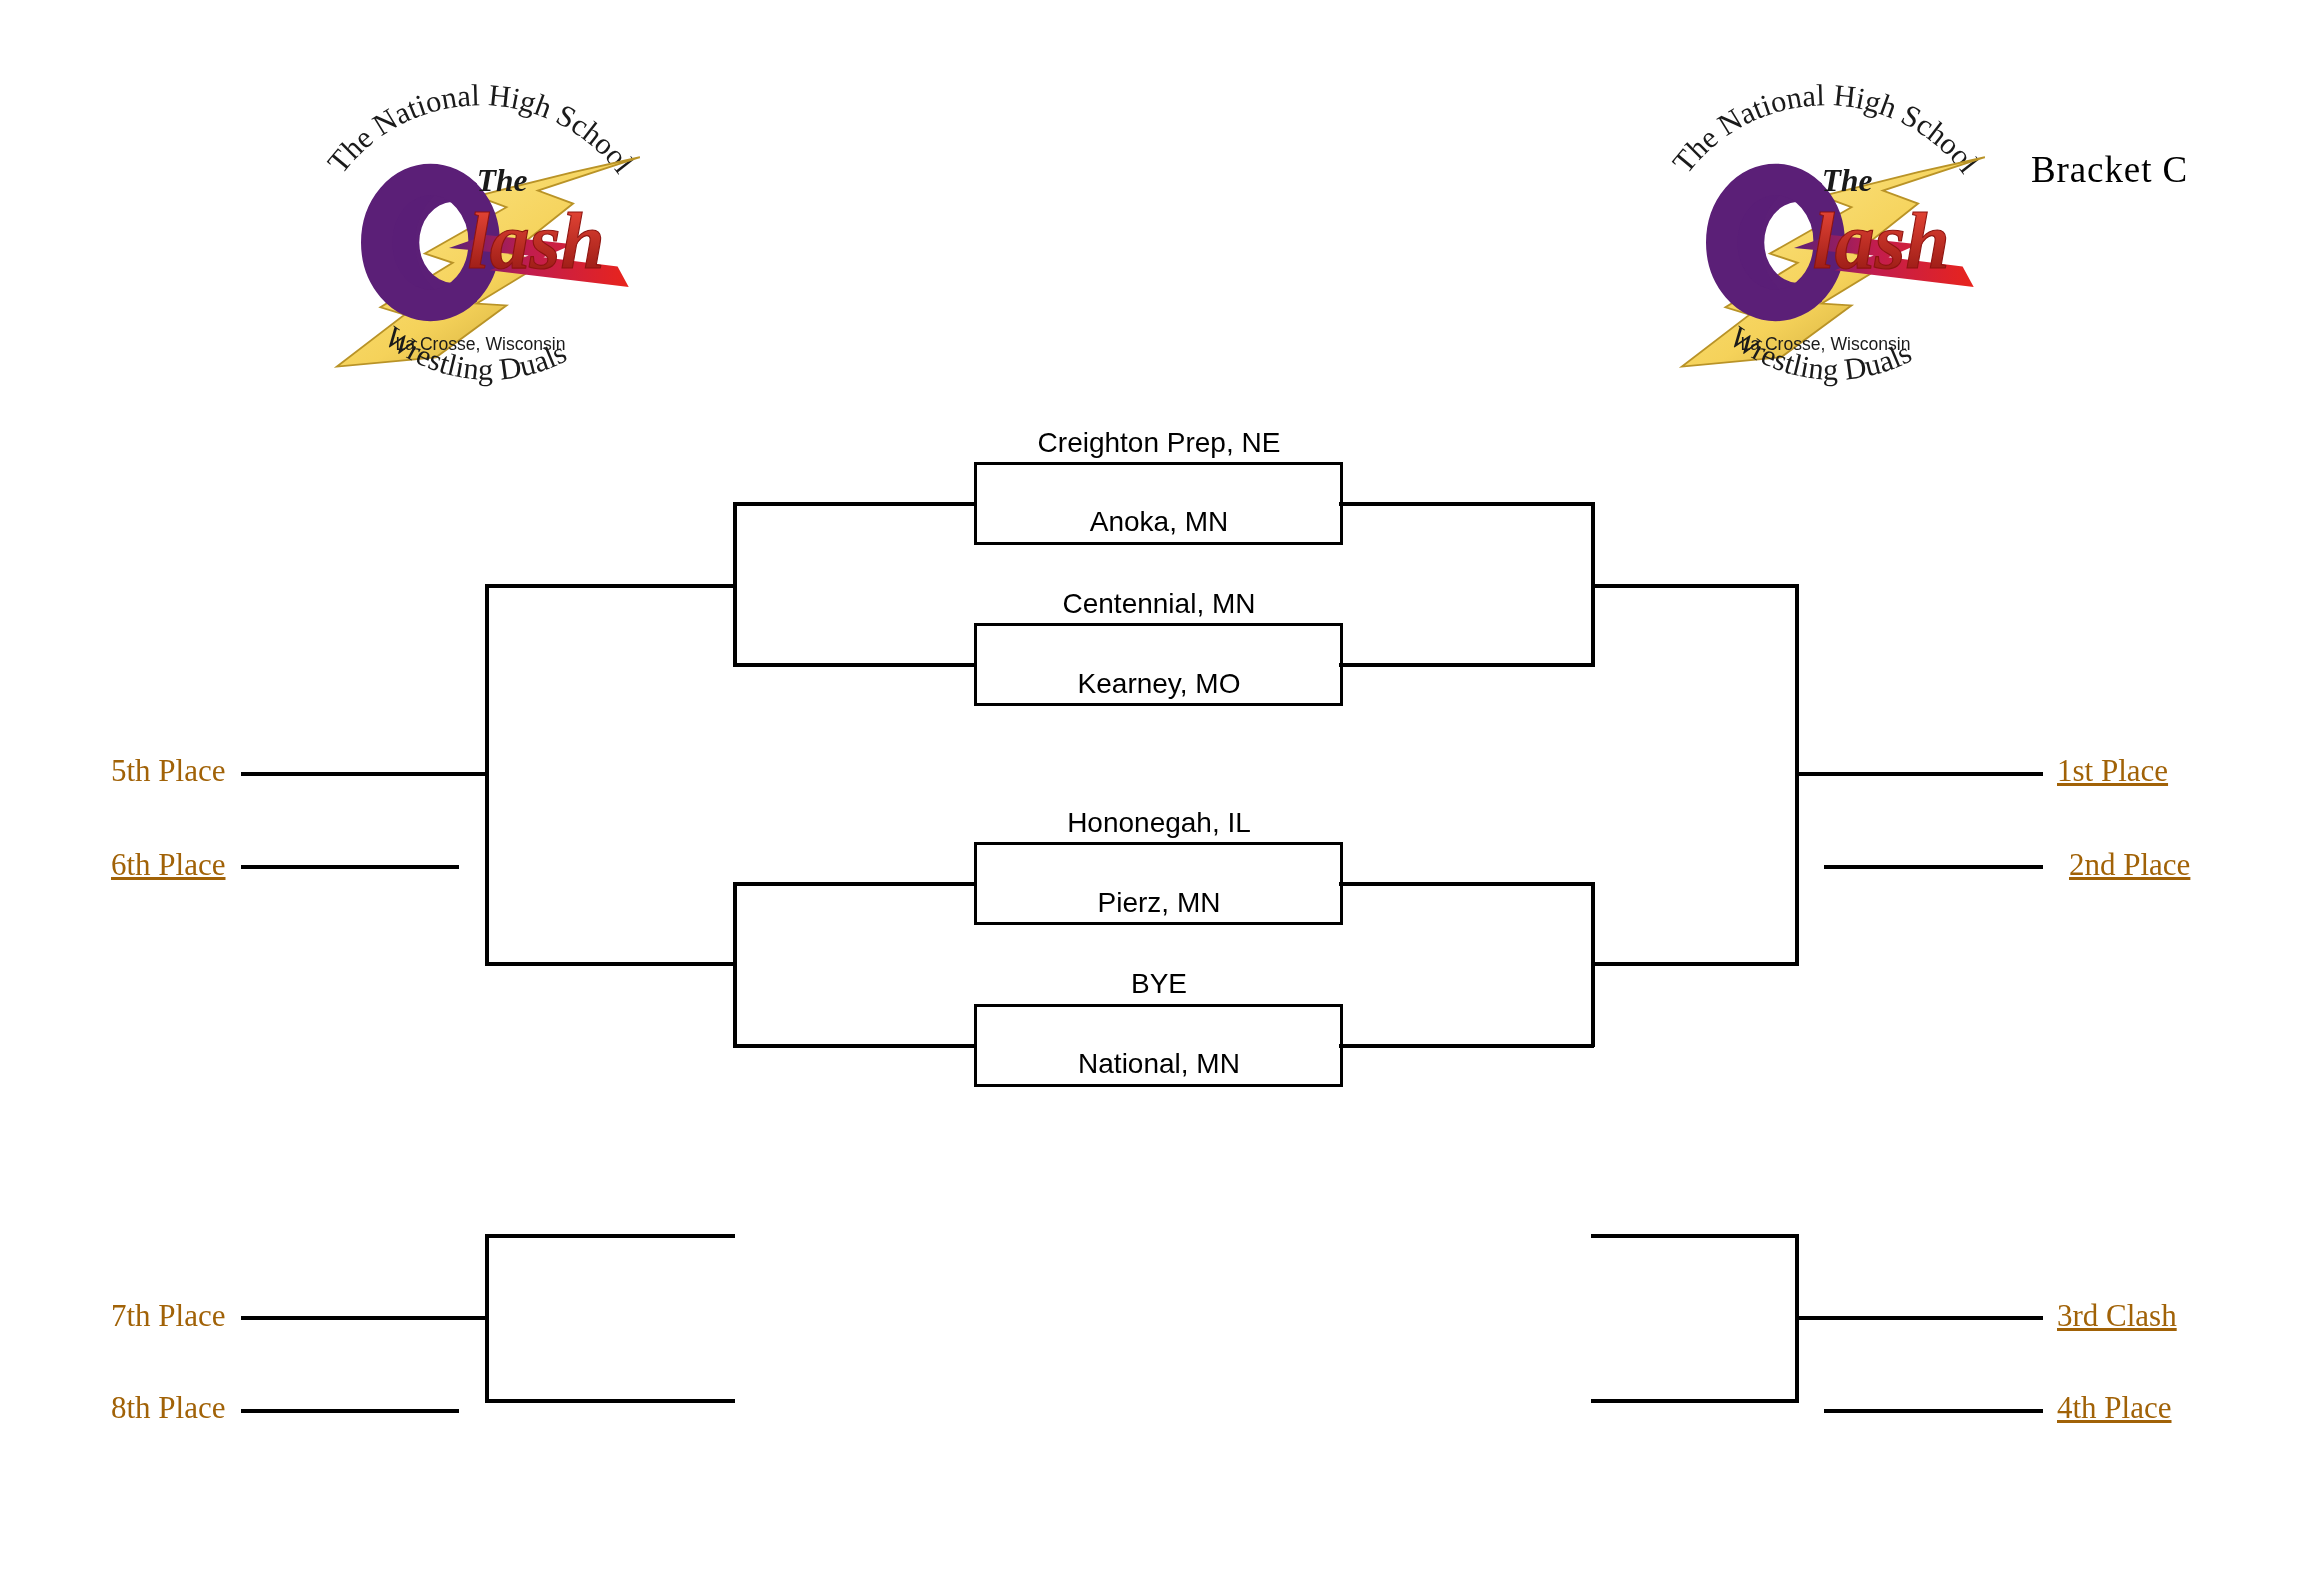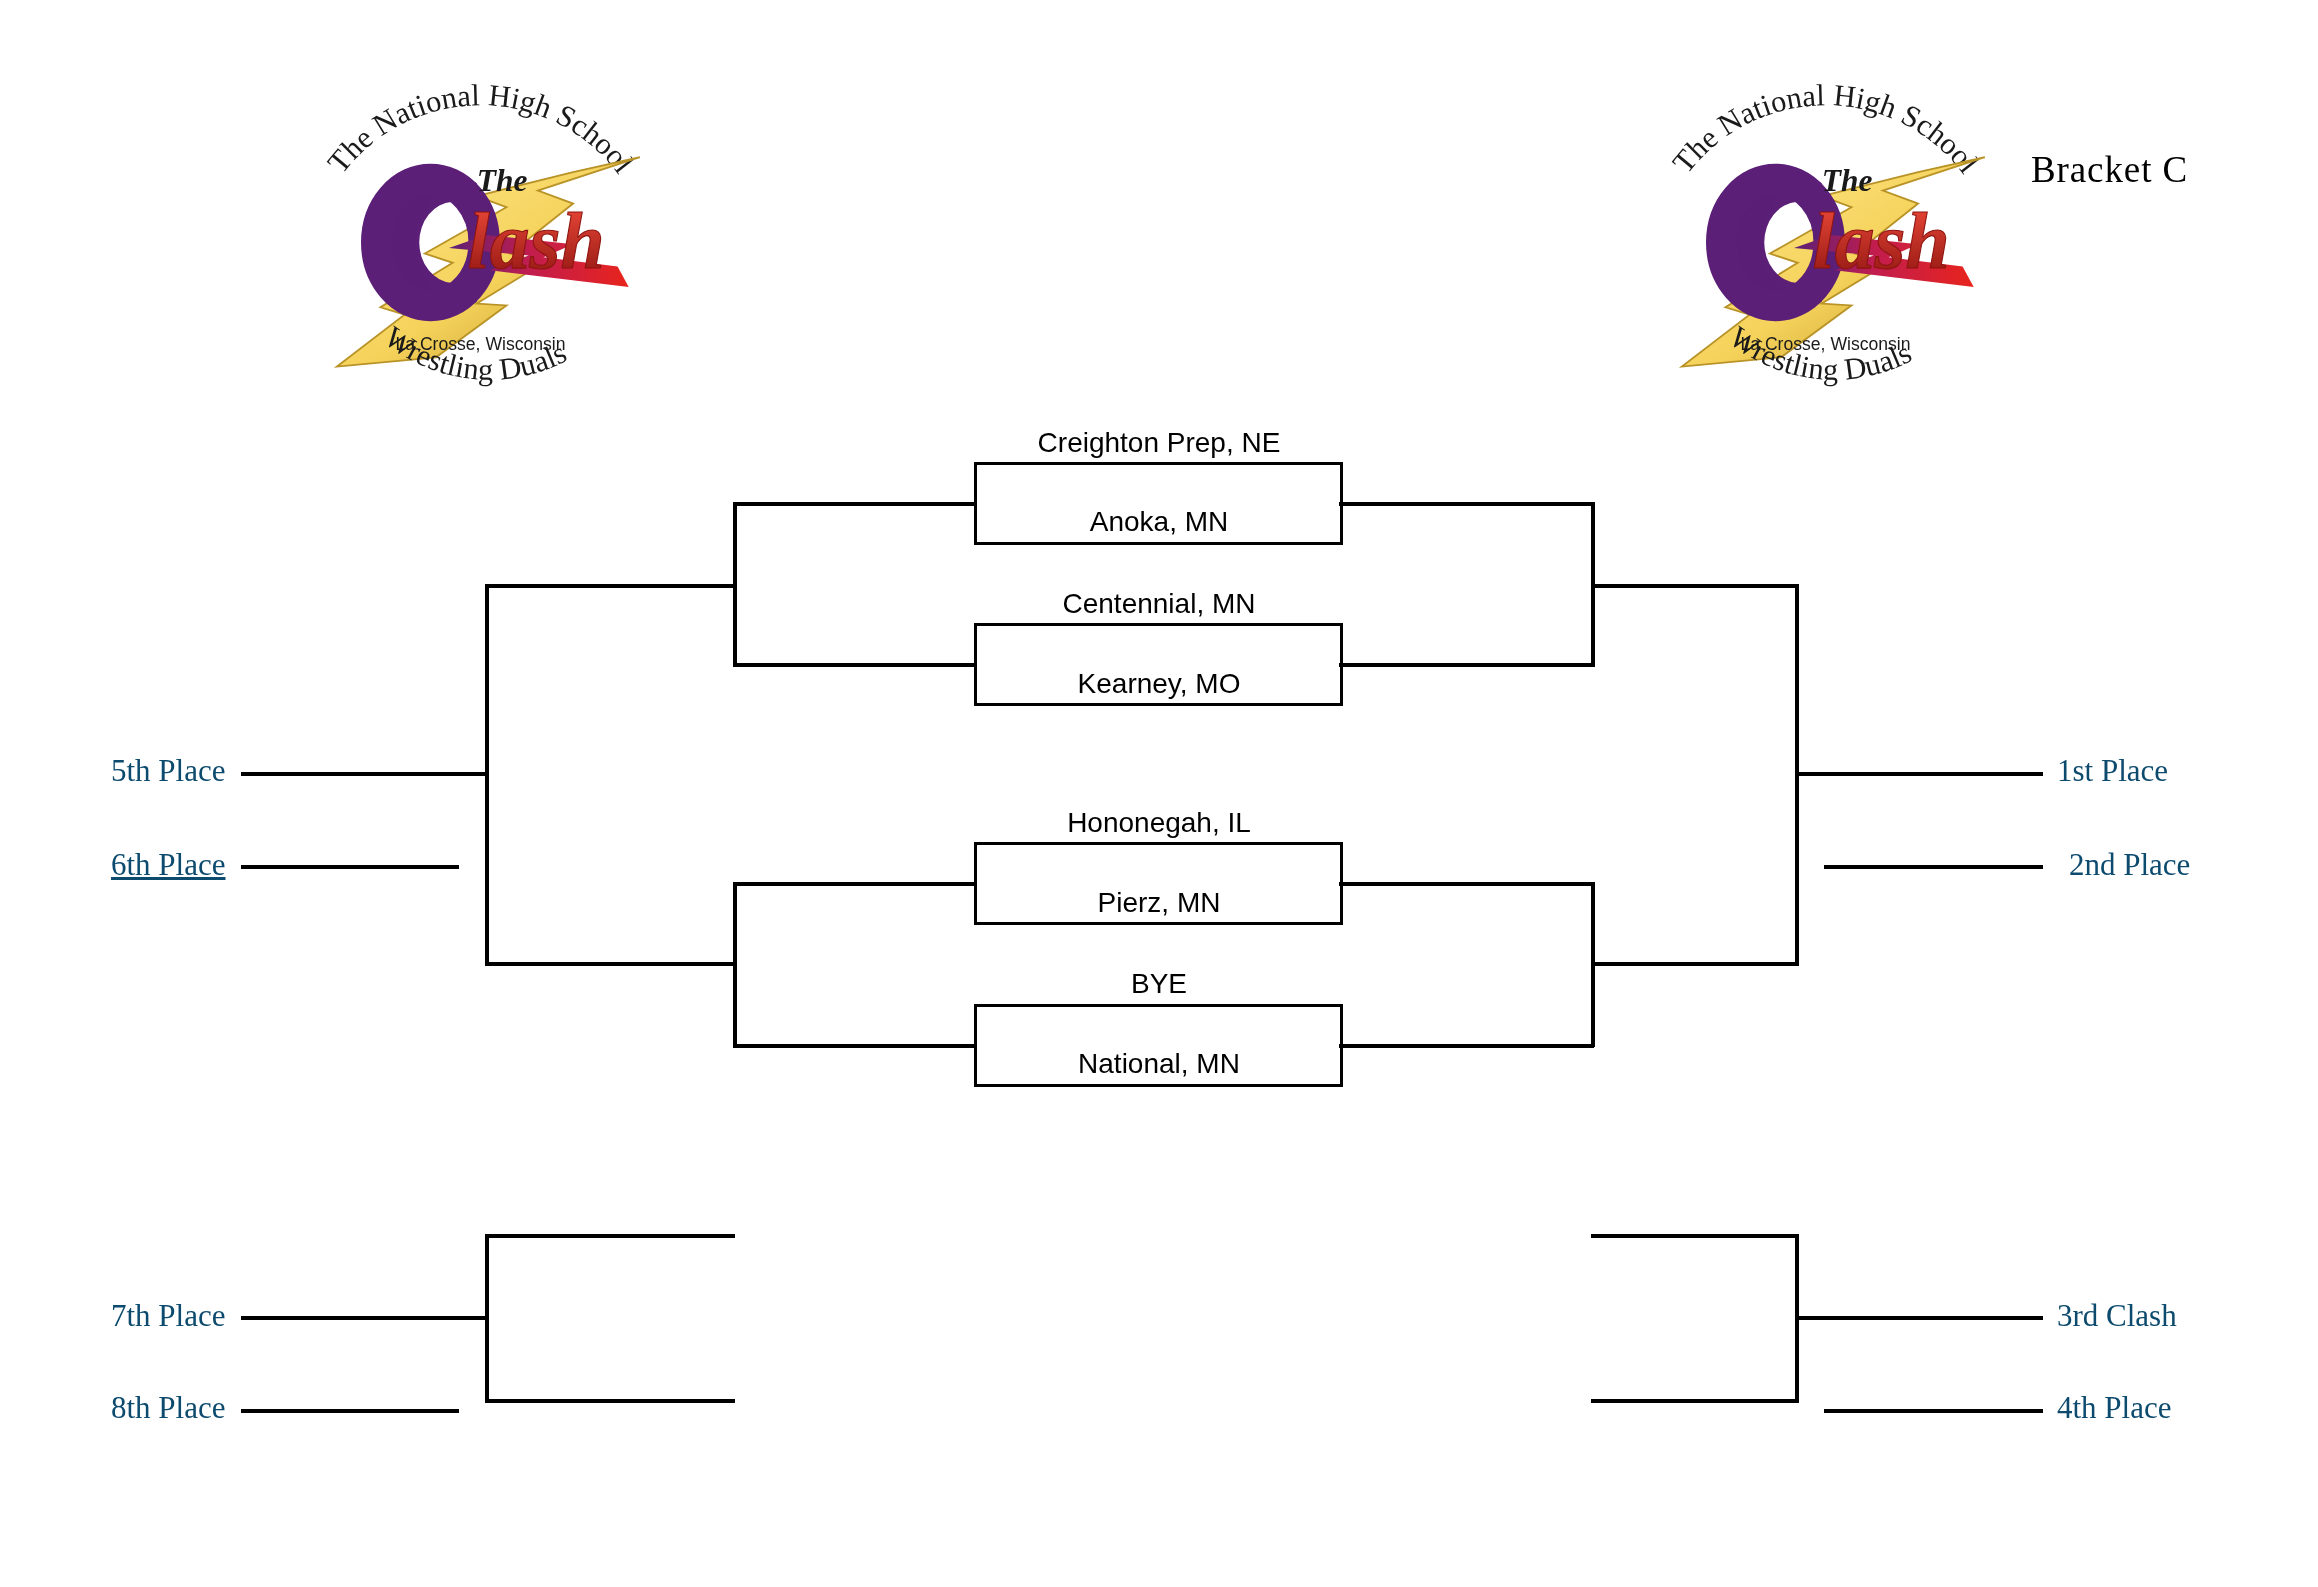--- a/index.html
+++ b/index.html
@@ -36,24 +36,24 @@
 
   
   .team{
     position:absolute;width:390px;text-align:center;
     font-family:"Liberation Sans", sans-serif;
     font-size:28px;color:#000;white-space:nowrap;
   }
 
   
   .place{
-    position:absolute;font-size:31px;color:#0c4a6e;
+    position:absolute;font-size:31px;color:#a16207;
     font-family:"Liberation Serif", serif;white-space:nowrap;
   }
-  .place.r{text-align:left;}
+  .place.r{text-align:left;text-decoration:underline;}
   .place.l{text-align:right;}
 </style>
 </head>
 <body>
 
 <div class="page">
 
   <div class="logo" id="logo-left" style="left:295px;top:72px;">
 <svg viewBox="0 0 400 380" xmlns="http://www.w3.org/2000/svg">
   <defs>

